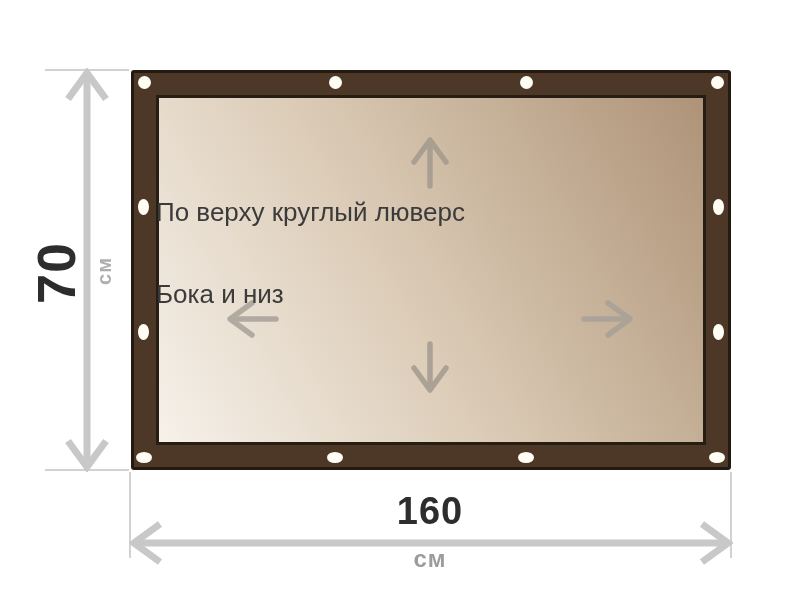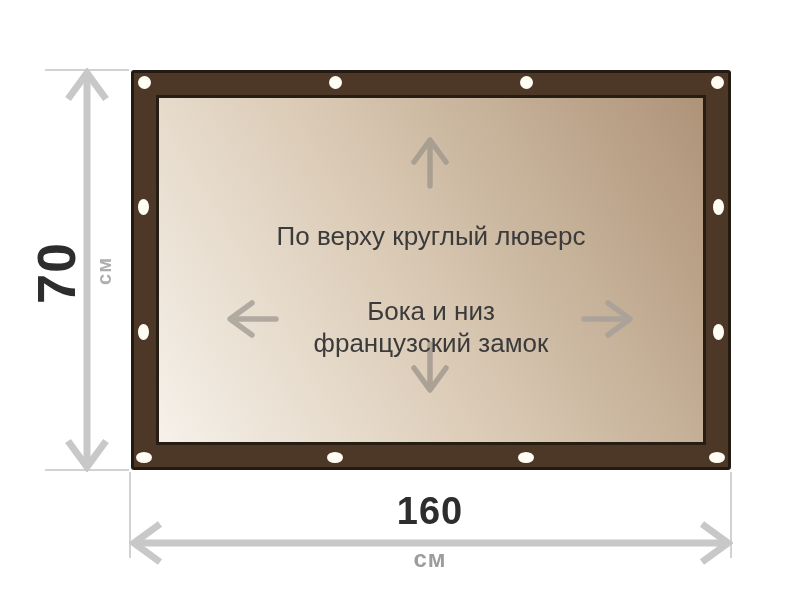--- a/index.html
+++ b/index.html
@@ -28,25 +28,25 @@
 
   
   .gr{position:absolute;background:#fffdf4;border-radius:50%;}
   .gr.round{width:13px;height:13px;}
   .gr.hslot{width:16px;height:11px;}
   .gr.vslot{width:11px;height:16px;}
 
   
   .note{
     position:absolute;left:156px;width:550px;
-    text-align:center;color:#3b3b3b;
-    font-size:26px;line-height:32px;font-weight:400;margin-top:24px;
+    color:#3b3b3b;
+    font-size:26px;line-height:32px;font-weight:400;
   }
   .note-top{top:197px;line-height:30px;}
-  .note-mid{top:271px;}
+  .note-mid{top:278px;}
 
   
   .dim-num{
     position:absolute;display:flex;align-items:center;justify-content:center;
     color:#2d2d2d;font-weight:700;font-size:38px;letter-spacing:1px;
   }
   .dim-unit{
     position:absolute;display:flex;align-items:center;justify-content:center;
     color:#a3a3a3;font-weight:700;font-size:22px;letter-spacing:1px;
   }
@@ -106,21 +106,20 @@
   <svg class="abs" style="left:580px;top:297px;" width="56" height="44" viewBox="0 0 56 44">
     <g stroke="#a7a199" stroke-width="5.5" fill="none" stroke-linecap="round" stroke-linejoin="round" opacity="0.85">
       <line x1="4" y1="22" x2="49" y2="22"></line>
       <polyline points="28,6 50,22 28,38"></polyline>
     </g>
   </svg>
 
   <div class="note note-top">По верху круглый люверс</div>
   <div class="note note-mid">
     <div>Бока и низ</div>
-    <div>французский замок</div>
   </div>
 
   <div class="wline" style="left:45px;top:69px;width:84px;height:2px;"></div>
   <div class="wline" style="left:45px;top:469px;width:84px;height:2px;"></div>
   <div class="wline" style="left:129px;top:472px;width:2px;height:86px;"></div>
   <div class="wline" style="left:730px;top:472px;width:2px;height:86px;"></div>
 
   <svg class="abs" style="left:59px;top:68px;" width="56" height="404" viewBox="0 0 56 404">
     <g stroke="#c8c8c8" stroke-width="7" fill="none" stroke-linejoin="miter">
       <line x1="28" y1="6" x2="28" y2="398"></line>

